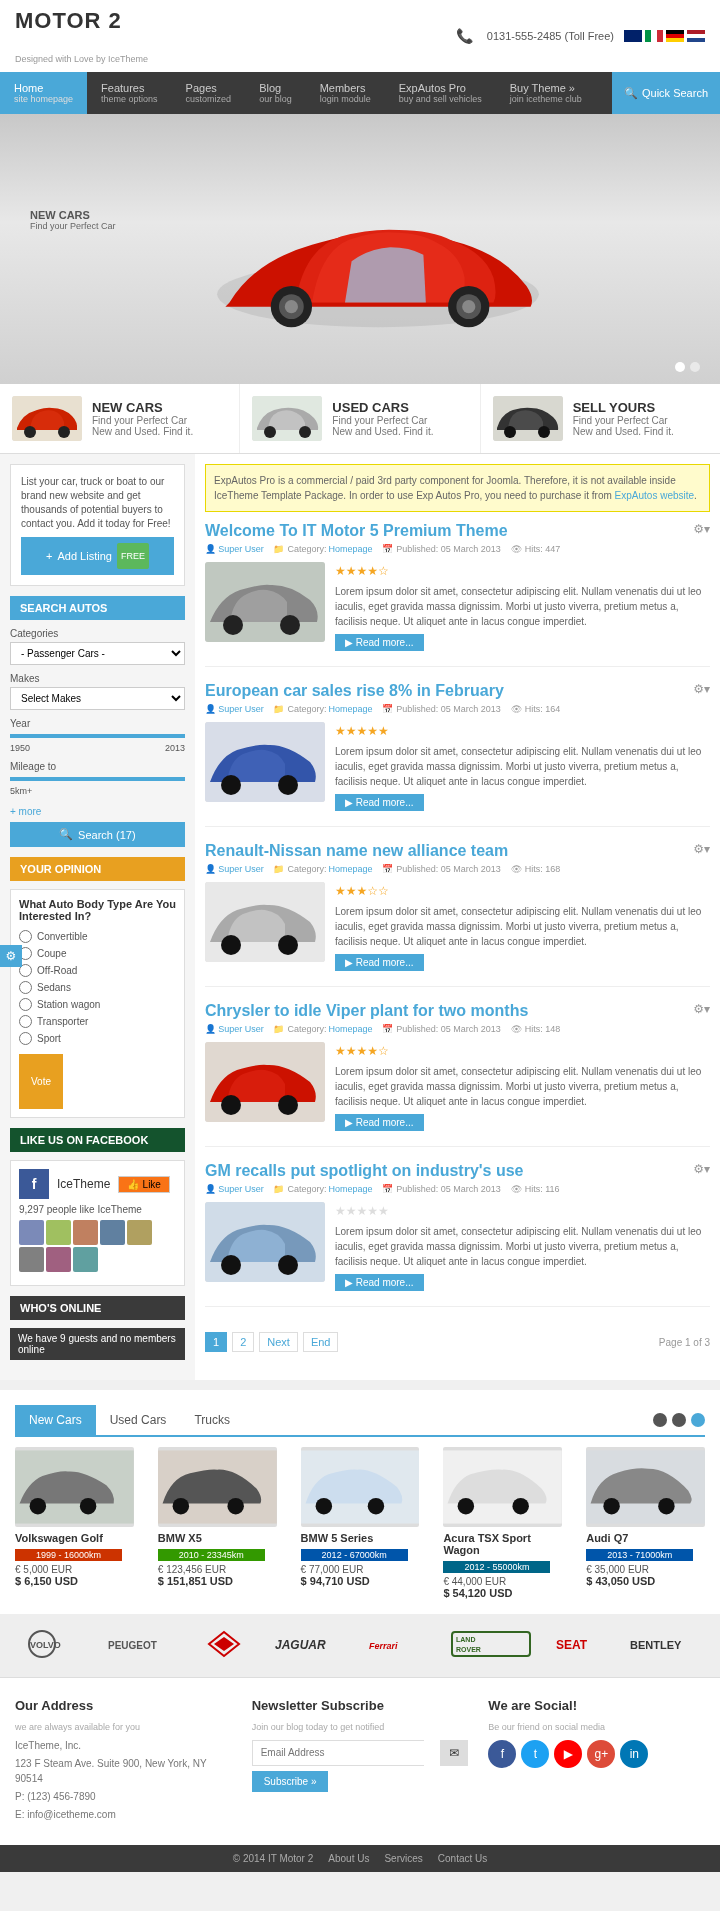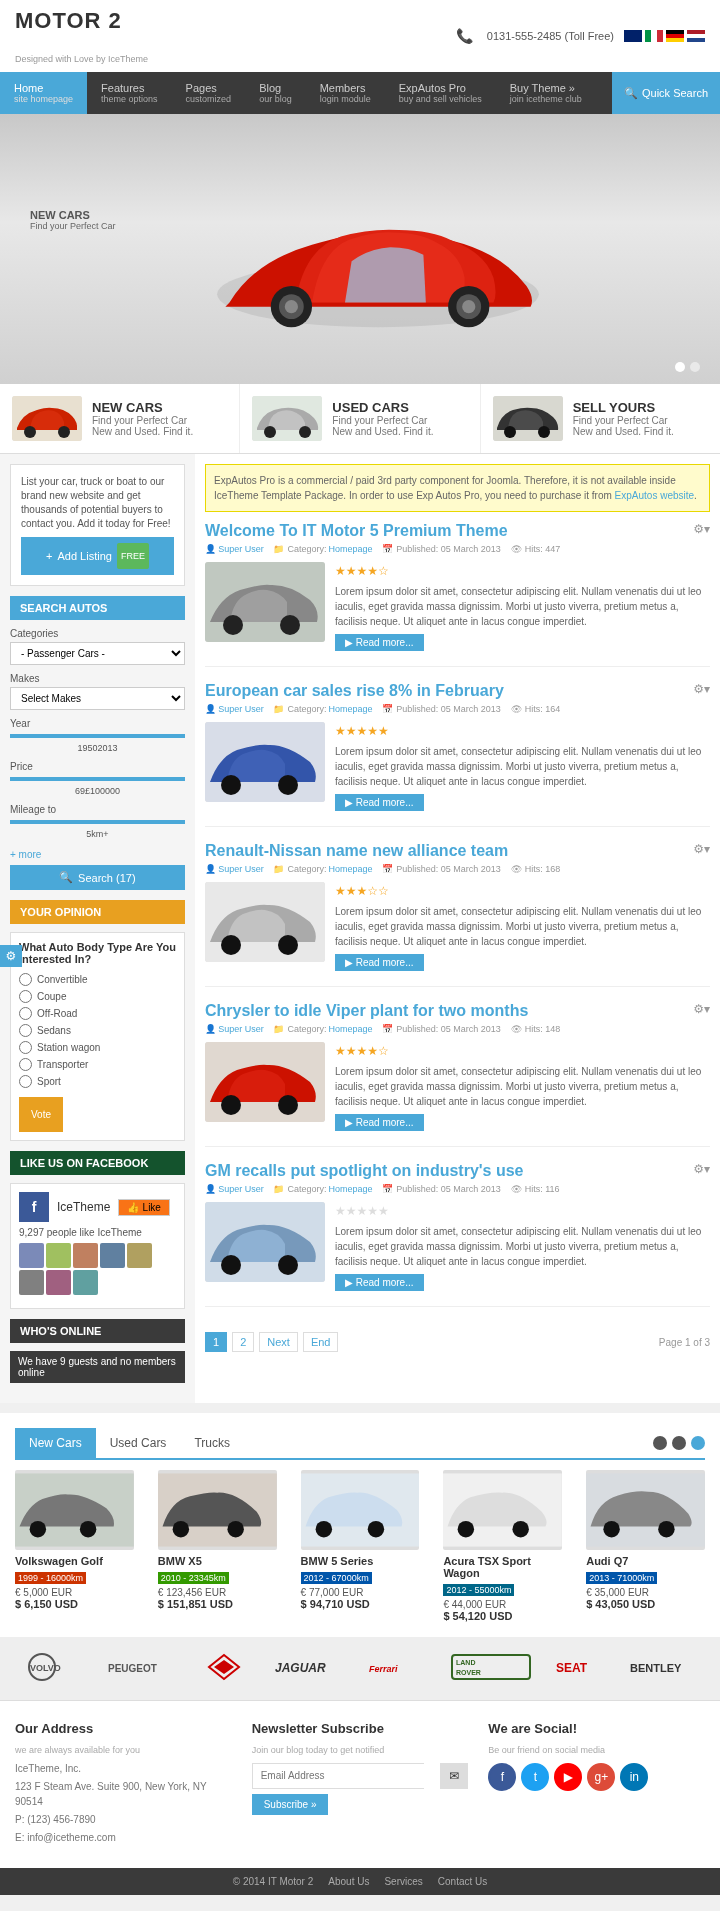--- a/index.html
+++ b/index.html
@@ -54,27 +54,27 @@
 
     .sidebar-section { margin-bottom: 10px; }
     .sidebar-title { background: #4aa8d8; color: #fff; padding: 6px 10px; font-size: 11px; font-weight: bold; margin-bottom: 8px; }
     .sidebar-title-orange { background: #e8a020; }
     .sidebar-title-blue2 { background: #3a3a3a; }
     .sidebar-title-fb { background: #14532d; }
     .form-group { margin-bottom: 8px; }
     .form-group label { display: block; font-size: 10px; color: #555; margin-bottom: 3px; }
     .form-select { width: 100%; padding: 4px 6px; font-size: 10px; border: 1px solid #ccc; background: #fff; }
     .range-slider { width: 100%; height: 4px; background: #4aa8d8; margin: 5px 0; }
-    .range-values { display: flex; justify-content: center; font-size: 9px; color: #555; }
+    .range-values { display: flex; justify-content: space-between; font-size: 9px; color: #555; }
     .btn-search { background: #4aa8d8; color: #fff; width: 100%; padding: 6px; font-size: 11px; cursor: pointer; border: none; display: flex; align-items: center; justify-content: center; gap: 5px; }
 
     .opinion-section { background: #fff; border: 1px solid #ddd; padding: 8px; font-size: 10px; color: #555; }
     .opinion-section h4 { font-size: 11px; color: #333; margin-bottom: 8px; }
     .radio-item { display: flex; align-items: center; gap: 5px; margin-bottom: 4px; font-size: 10px; }
-    .btn-vote { background: #e8a020; color: #fff; padding: 12px 12px; font-size: 10px; cursor: pointer; border: none; margin-top: 5px; }
+    .btn-vote { background: #e8a020; color: #fff; padding: 22px 12px; font-size: 10px; cursor: pointer; border: none; margin-top: 5px; }
 
     .fb-section { background: #fff; border: 1px solid #ddd; padding: 8px; }
     .fb-like-bar { display: flex; align-items: center; gap: 8px; margin-bottom: 5px; }
     .fb-icon { width: 30px; height: 30px; background: #3b5998; color: #fff; display: flex; align-items: center; justify-content: center; font-weight: bold; font-size: 14px; }
     .fb-like-btn { background: #f97316; padding: 2px 8px; font-size: 10px; cursor: pointer; border: 1px solid #ccc; }
     .fb-count { font-size: 10px; color: #555; }
     .fb-avatars { display: flex; flex-wrap: wrap; gap: 2px; margin: 5px 0; }
     .fb-avatar { width: 25px; height: 25px; background: #ccc; border-radius: 2px; }
 
     .online-section { background: #3a3a3a; color: #fff; padding: 5px 8px; font-size: 10px; }
@@ -104,25 +104,25 @@
     
     .car-listings { background: #fff; margin-top: 10px; padding: 15px; }
     .listing-tabs { display: flex; align-items: center; gap: 0; border-bottom: 2px solid #4aa8d8; margin-bottom: 10px; }
     .listing-tab { padding: 8px 14px; font-size: 12px; cursor: pointer; color: #555; }
     .listing-tab.active { background: #4aa8d8; color: #fff; }
     .listing-tab-controls { margin-left: auto; display: flex; gap: 5px; }
     .tab-ctrl-dot { width: 14px; height: 14px; border-radius: 50%; cursor: pointer; }
     .tab-ctrl-dark { background: #555; }
     .tab-ctrl-blue { background: #4aa8d8; }
 
-    .car-grid { display: flex; gap: 24px; overflow: hidden; }
+    .car-grid { display: flex; gap: 24px; overflow: hidden; justify-content: flex-end; }
     .car-card { flex: 1; min-width: 0; }
     .car-card-img { width: 100%; height: 80px; background: #ddd; margin-bottom: 5px; border-radius: 2px; overflow: hidden; }
     .car-card h4 { font-size: 11px; color: #333; font-weight: bold; margin-bottom: 3px; }
-    .car-card .year-badge { background: #ddd; font-size: 9px; color: #555; padding: 1px 3px; display: inline-block; margin-bottom: 3px; }
+    .car-card .year-badge { background: #ddd; font-size: 9px; color: #555; padding: 1px 21px; display: inline-block; margin-bottom: 3px; }
     .car-card .year-badge.badge-red { background: #cc3300; color: #fff; }
     .car-card .year-badge.badge-green { background: #339900; color: #fff; }
     .car-card .year-badge.badge-blue { background: #0055aa; color: #fff; }
     .car-card .year-badge.badge-teal { background: #006688; color: #fff; }
     .car-card .car-price { font-size: 10px; color: #555; }
     .car-card .car-usd { font-size: 11px; color: #333; font-weight: bold; }
 
     
     .brand-logos { background: #eee; padding: 15px; display: flex; align-items: center; justify-content: space-around; flex-wrap: wrap; gap: 10px; }
     .brand-logo { font-size: 13px; font-weight: bold; color: #555; text-align: center; }
@@ -323,28 +323,20 @@
         </div>
         <div class="form-group">
           <label>Year</label>
           <div class="range-slider"></div>
           <div class="range-values">
             <span>1950</span>
             <span>2013</span>
           </div>
         </div>
         <div class="form-group">
-          <label>Price</label>
-          <div class="range-slider"></div>
-          <div class="range-values">
-            <span>69</span>
-            <span>£100000</span>
-          </div>
-        </div>
-        <div class="form-group">
           <label>Mileage to</label>
           <div class="range-slider"></div>
           <div class="range-values">
             <span>5km+</span>
           </div>
         </div>
         <div class="more-btn">+ more</div>
         <button class="btn-search">
           <span>🔍</span>
           <span>Search (17)</span>

